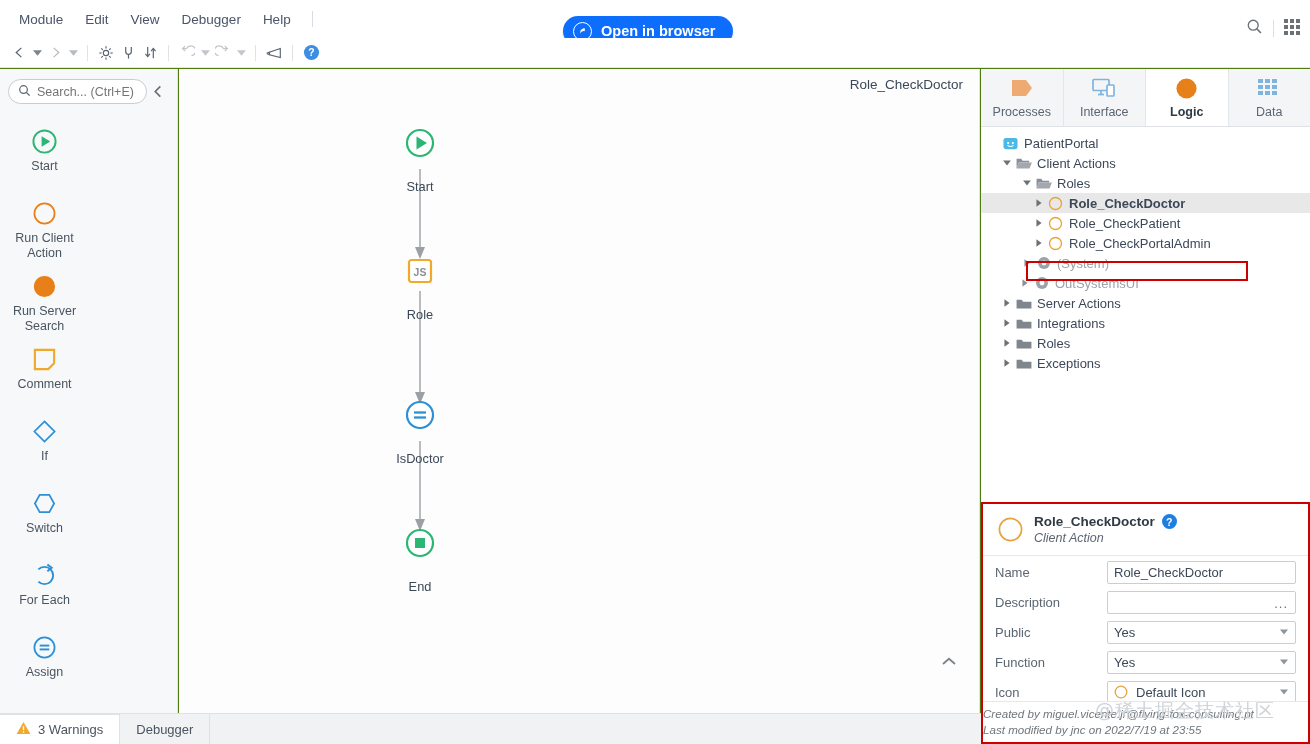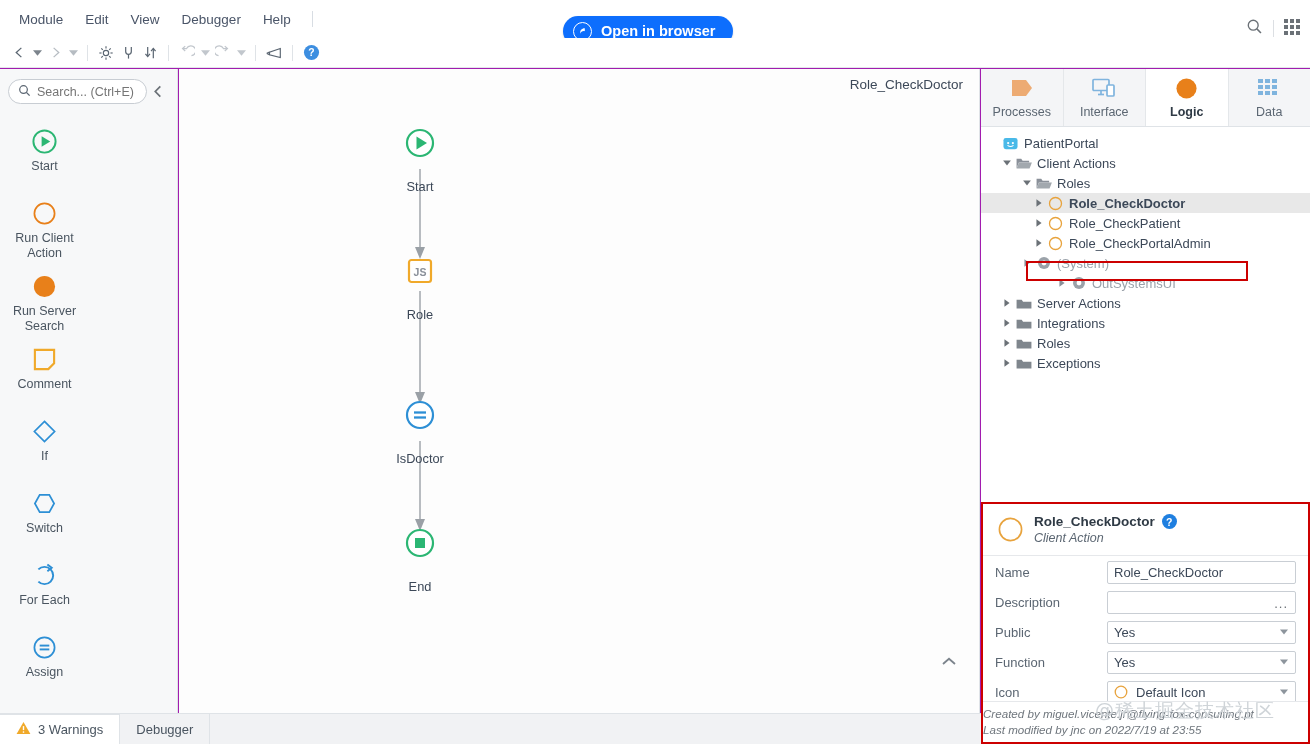--- a/index.html
+++ b/index.html
@@ -3,21 +3,21 @@
 <meta charset="utf-8">
 <style>
   * { box-sizing: border-box; margin: 0; padding: 0; }
   html, body {
     width: 1310px; height: 744px;
     font-family: "Liberation Sans", sans-serif;
     background: #ffffff;
     overflow: hidden;
     color: #3c4858;
   }
-  #app { position: relative; width: 1310px; height: 744px; background:#a21caf; }
+  #app { position: relative; width: 1310px; height: 744px; background:#4d7c0f; }
 
   
   .menubar {
     position:absolute; left:0; top:0; width:1310px; height:38px;
     background:#ffffff; display:flex; align-items:center;
   }
   .menubar .mitem {
     font-size:13.5px; color:#4a5568; padding:0 11px; height:38px;
     display:flex; align-items:center; cursor:default;
   }
@@ -617,21 +617,21 @@
         </span>
         <span class="tico">
           <svg width="14" height="14" viewBox="0 0 15 15">
               <circle cx="7.5" cy="7.5" r="6.4" fill="#9ba2a9"></circle>
               <circle cx="7.5" cy="7.5" r="2.6" fill="#fff"></circle>
             </svg>
         </span>
         <span class="tlbl muted">(System)</span>
       </div>
 
-      <div class="trow" style="padding-left:37px;margin-left:37px;">
+      <div class="trow" style="padding-left:37px;">
         <span class="twist">
           <svg width="6" height="8" viewBox="0 0 7 9">
               <polygon points="0.5,0 6.5,4.5 0.5,9" fill="#8a9099"></polygon>
             </svg>
         </span>
         <span class="tico">
           <svg width="14" height="14" viewBox="0 0 15 15">
               <circle cx="7.5" cy="7.5" r="6.4" fill="#9ba2a9"></circle>
               <circle cx="7.5" cy="7.5" r="2.6" fill="#fff"></circle>
             </svg>

